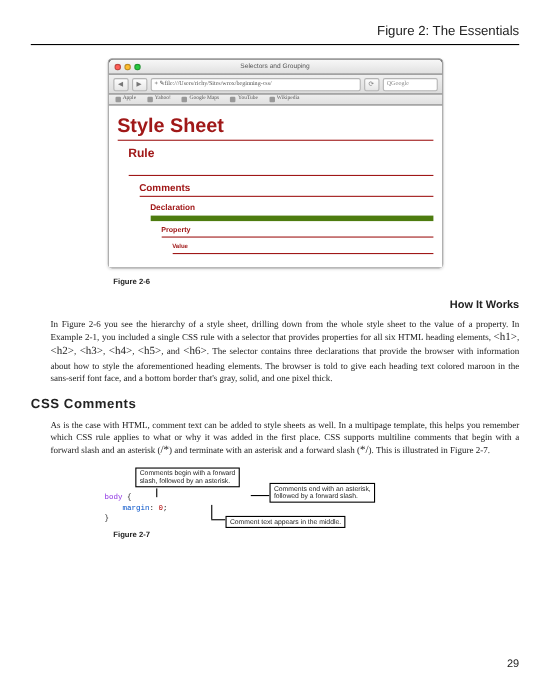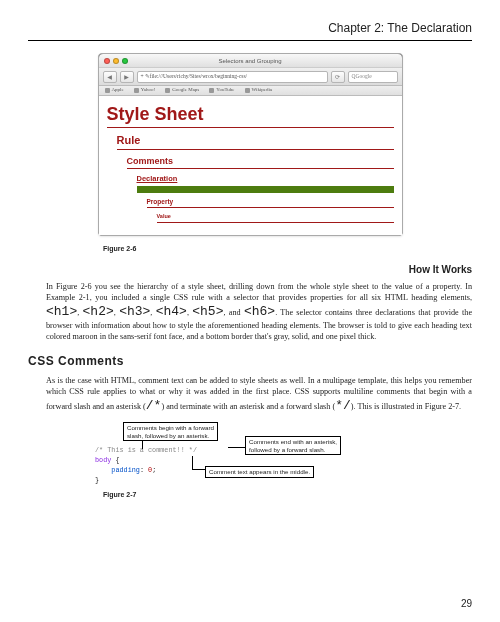--- a/index.html
+++ b/index.html
@@ -57,41 +57,41 @@
   .srch { width:50px; height:12px; background:#fff; border:1px solid #b5b5b5; border-radius:2px; font-size:5.5px; color:#888; padding:0 3px; display:flex; align-items:center; }
   .bookmark-bar { height:10px; background:linear-gradient(#eee,#e0e0e0); border-bottom:1px solid #bbb; display:flex; align-items:center; gap:10px; padding:0 6px; font-size:5px; color:#555; }
   .bookmark-bar span { display:flex; align-items:center; gap:2px; }
   .bm-icon { width:5px; height:5px; background:#999; border-radius:1px; }
   .browser-content {
     background:#fff;
     padding:6px 8px 10px 8px;
     font-family: Arial,Helvetica,sans-serif;
   }
   .ss-title { color:#a01818; font-size:18px; font-weight:bold; border-bottom:1px solid #a01818; padding-bottom:1px; margin-bottom:5px; }
-  .ss-rule { color:#a01818; font-size:11px; font-weight:bold; border-bottom:1px solid #a01818; padding-bottom:1px; margin:0 0 5px 10px; }
+  .ss-rule { color:#a01818; font-size:11px; font-weight:bold; border-bottom:1px solid #a01818; padding-bottom:11px; margin:0 0 5px 10px; }
   .ss-sel { color:#a01818; font-size:9px; font-weight:bold; border-bottom:1px solid #a01818; padding-bottom:1px; margin:0 0 5px 20px; }
-  .ss-decl { color:#a01818; font-size:7.5px; font-weight:bold; border-bottom:7px solid #4d7c0f; padding-bottom:1px; margin:0 0 5px 30px;text-decoration:underline; }
+  .ss-decl { color:#a01818; font-size:7.5px; font-weight:bold; border-bottom:5px solid #4d7c0f; padding-bottom:1px; margin:0 0 5px 30px; }
   .ss-prop { color:#a01818; font-size:6.5px; font-weight:bold; border-bottom:1px solid #a01818; padding-bottom:1px; margin:0 0 5px 40px; }
   .ss-val { color:#a01818; font-size:5.5px; font-weight:bold; border-bottom:1px solid #a01818; padding-bottom:1px; margin:0 0 2px 50px; }
   .caption { font-family:Arial,Helvetica,sans-serif; font-size:7px; font-weight:bold; margin-left:75px; margin-bottom:10px; }
   h3.subhead { font-family:Arial,Helvetica,sans-serif; font-size:10px; font-weight:bold; margin-bottom:4px;text-align:right; }
   .body-para { margin-left:18px; margin-bottom:10px; text-align:justify; }
   h2.section { font-family:Arial,Helvetica,sans-serif; font-size:12px; font-weight:bold; letter-spacing:0.5px; margin:8px 0 6px 0; }
-  .mono { font-family:Liberation Mono, monospace; font-size:13px;margin-top:12px; }
+  .mono { font-family:Liberation Serif, serif; font-size:10px;margin-top:12px; }
   .code-figure { position:relative; width:310px; margin:4px auto 4px auto; font-family:'Courier New',monospace; font-size:6.8px; line-height:1.45; }
   .callout { position:absolute; font-family:Arial; font-size:6.2px; background:#fff; border:1px solid #000; padding:1px 3px; line-height:1.15; z-index:2; }
   .callout-line { position:absolute; background:#000; z-index:1; }
   .code-line { white-space:pre; }
   .c-purple{color:#8a2be2}.c-red{color:#b00000}.c-blue{color:#0050c8}.c-green{color:#058b3a}.c-teal{color:#008b8b}.c-gray{color:#888}
   .pagenum { position:absolute; bottom:12px; right:28px; font-family:Arial; font-size:10px; font-weight:normal; }
 </style>
 </head>
 <body>
 
-<div class="chapter-header">Chapter 2: The Declaration</div>
+<div class="chapter-header">Figure 2: The Essentials</div>
 
 <div class="browser-window">
   <div class="browser-titlebar">
     <div class="traffic">
       <div class="tl red"></div>
       <div class="tl yel"></div>
       <div class="tl grn"></div>
     </div>
     <div class="browser-title">Selectors and Grouping</div>
   </div>
@@ -148,20 +148,19 @@
 <div class="code-figure">
   <div class="callout" style="left:28px; top:-2px;">Comments begin with a forward<br>slash, followed by an asterisk.</div>
   <div class="callout-line" style="left:47px; top:17px; width:1px; height:8px;"></div>
   <div class="callout" style="left:150px; top:12px;">Comments end with an asterisk,<br>followed by a forward slash.</div>
   <div class="callout-line" style="left:133px; top:23px; width:17px; height:1px;"></div>
   <div class="callout" style="left:110px; top:42px;">Comment text appears in the middle.</div>
   <div class="callout-line" style="left:97px; top:32px; width:1px; height:13px;"></div>
   <div class="callout-line" style="left:97px; top:45px; width:13px; height:1px;"></div>
 
   <div style="height:22px;"></div>
-  <div class="code-line c-gray"><span>/* This is a comment!! */</span></div>
   <div class="code-line"><span class="c-purple">body</span><span> {</span></div>
-  <div class="code-line">    <span class="c-blue">padding</span>: <span class="c-red">0</span>;</div>
+  <div class="code-line">    <span class="c-blue">margin</span>: <span class="c-red">0</span>;</div>
   <div class="code-line">}</div>
 </div>
 <div class="caption">Figure 2-7</div>
 
 <div class="pagenum">29</div>
 
 </body></html>

